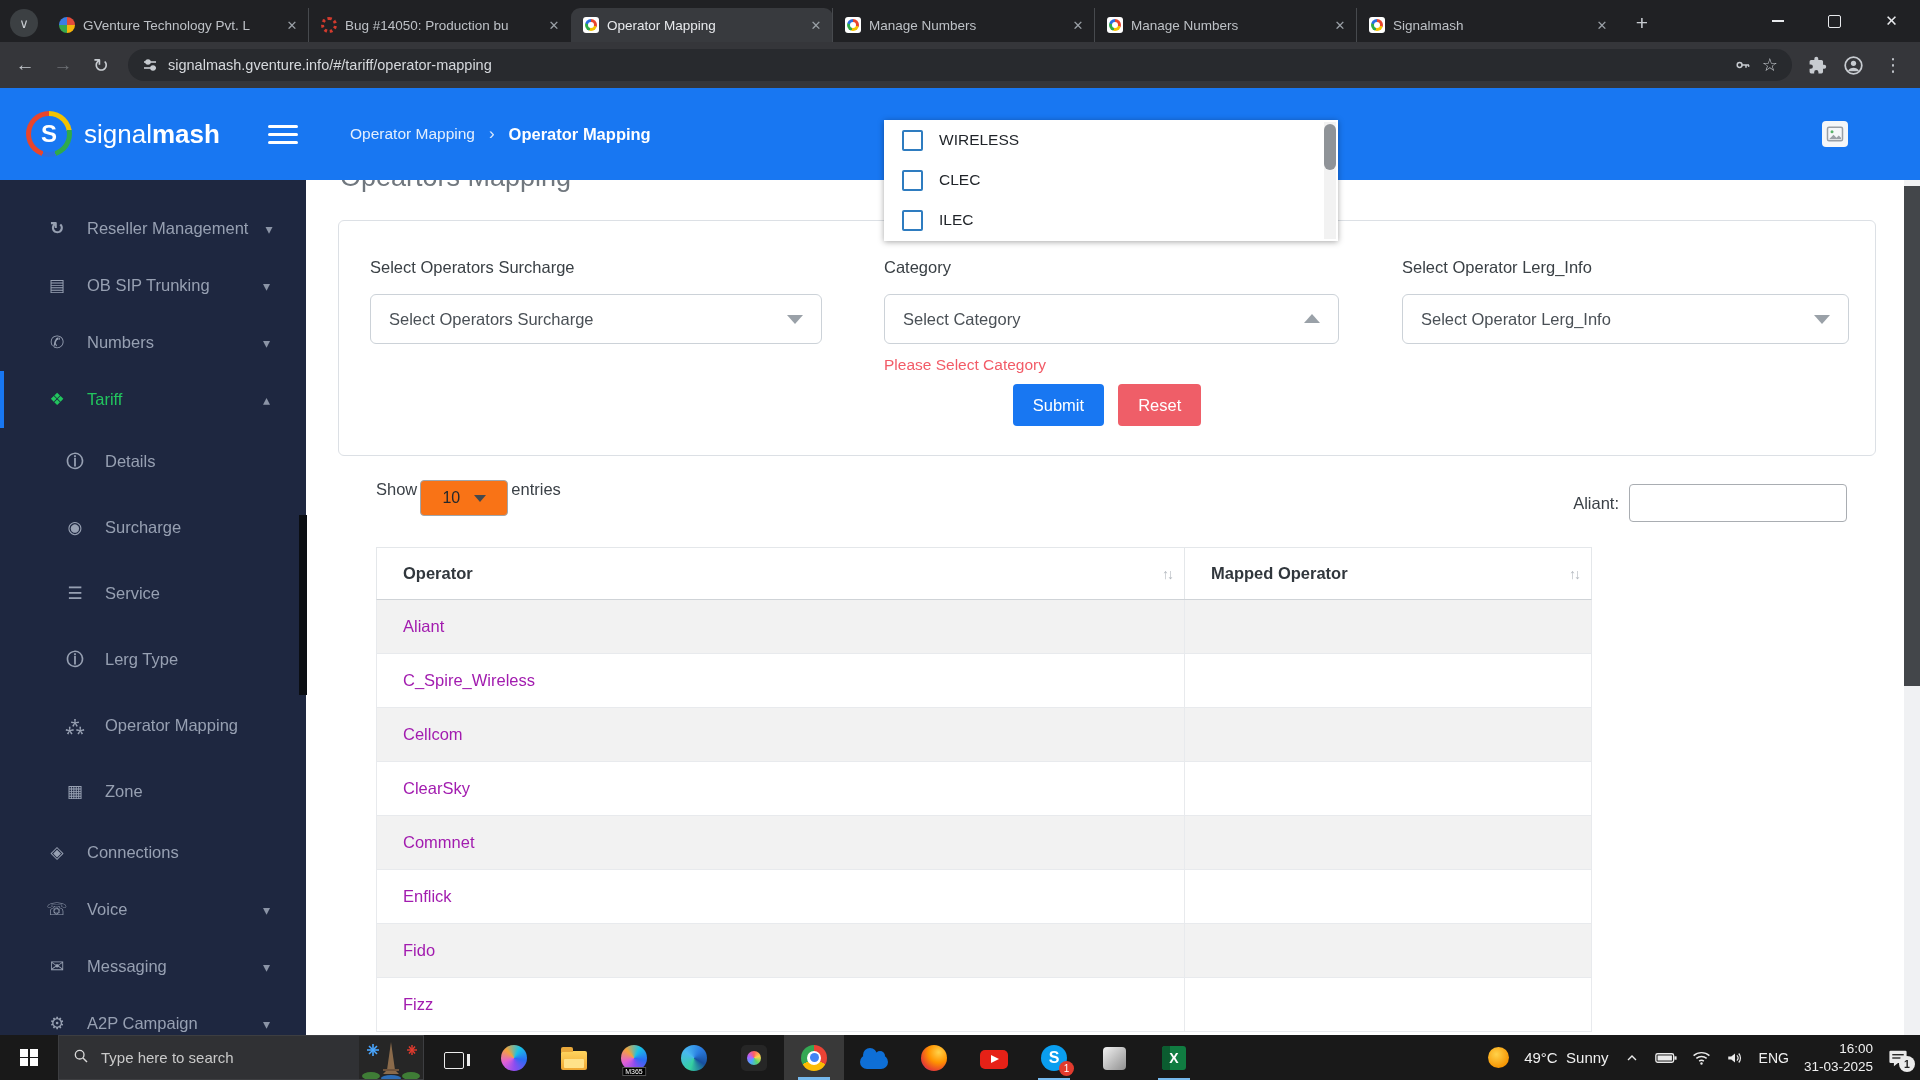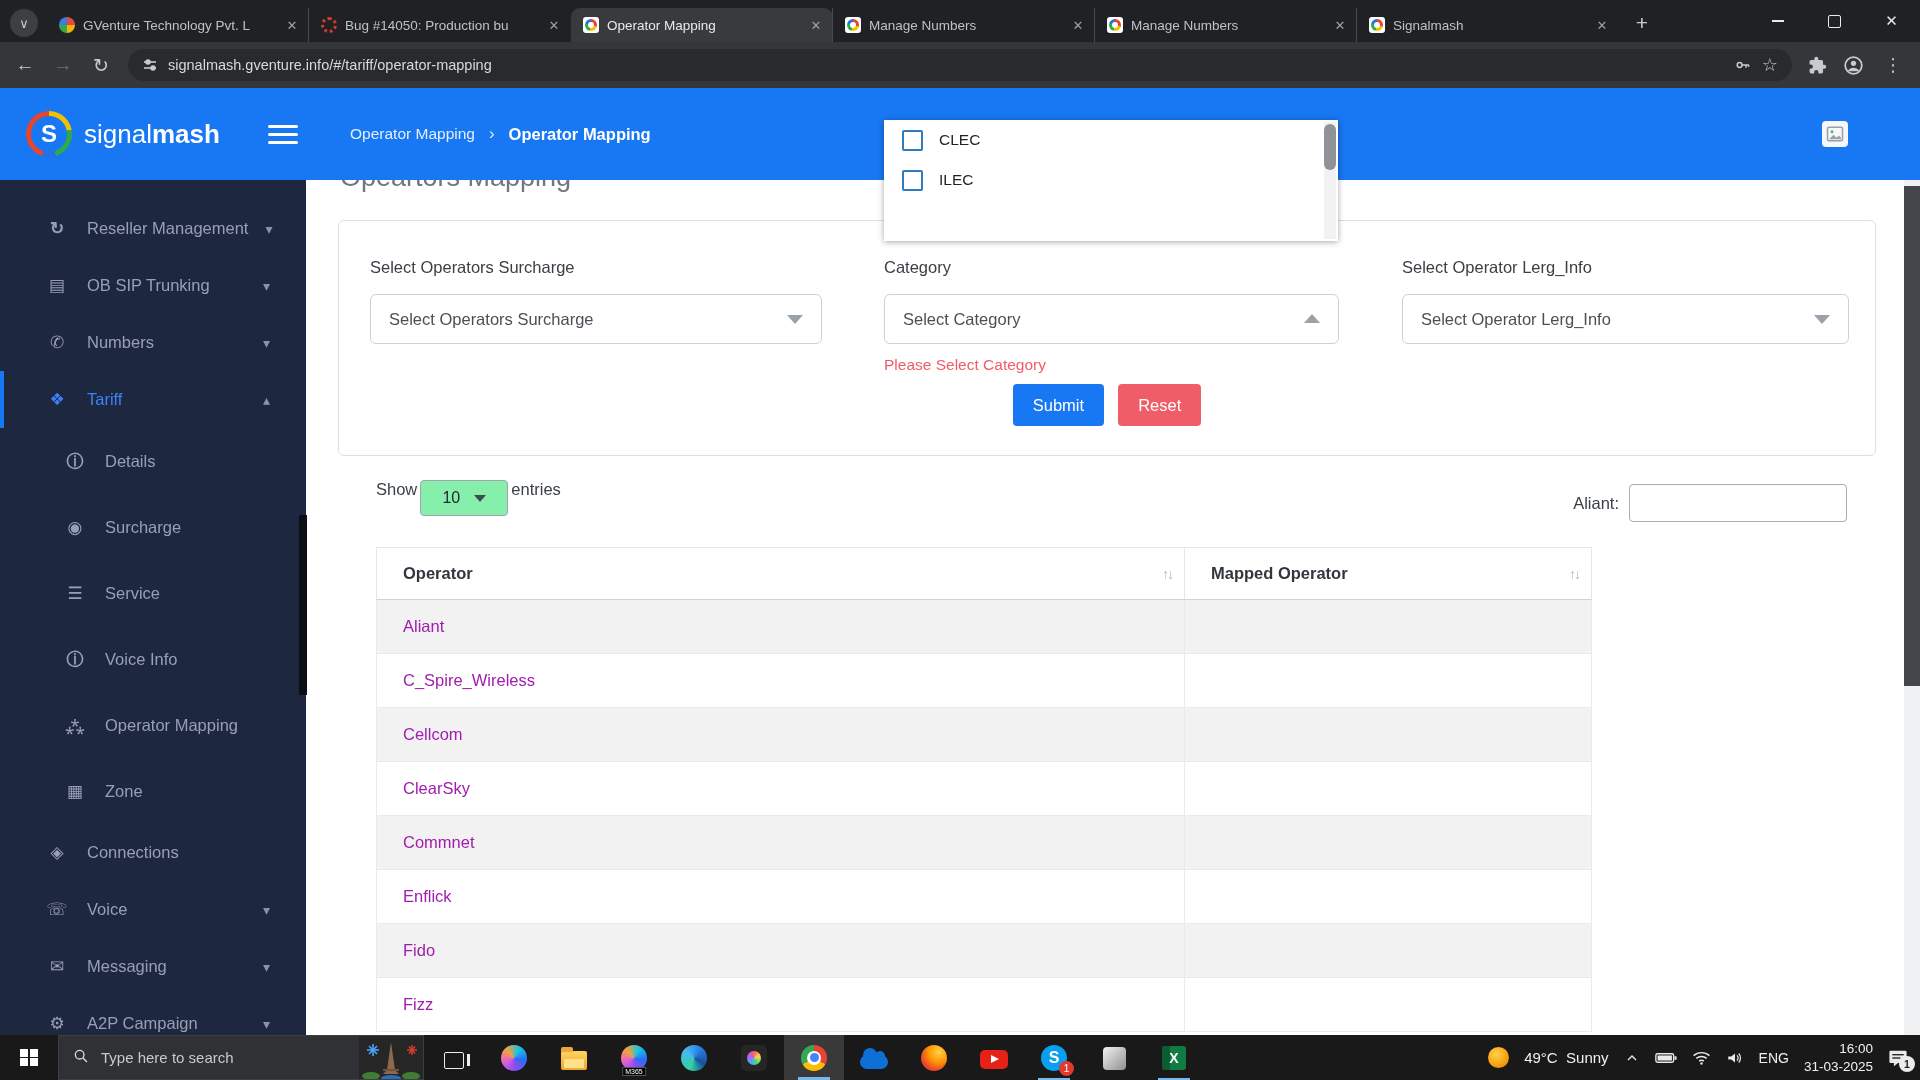--- a/index.html
+++ b/index.html
@@ -56,21 +56,21 @@
   .breadcrumb{display:flex;align-items:center;gap:14px;margin-left:44px;color:#fff}
   .crumb1{font-size:15.5px;opacity:.88}
   .crumb-sep{font-size:17px;opacity:.85}
   .crumb2{font-size:16.5px;font-weight:700}
   .avatar{margin-left:auto;margin-right:72px;width:26px;height:26px;background:#f5f7f9;border-radius:4px;display:flex;align-items:center;justify-content:center}
 
   
   .sidebar{position:absolute;left:0;top:180px;width:306px;bottom:45px;background:#1e2740;padding-top:20px;overflow:hidden;z-index:5}
   .side-item{display:flex;align-items:center;gap:17px;height:57px;padding:0 36px 0 44px;color:#97a0b2;font-size:16.5px}
   .side-item.sub{height:66px;padding-left:62px}
-  .side-item.active{color:#3b82f6;box-shadow:inset 4px 0 0 #1877f2}
+  .side-item.active{color:#22c55e;box-shadow:inset 4px 0 0 #1877f2}
   .s-icon{width:26px;text-align:center;font-size:17px;flex:none}
   [data-glyph="database-icon"]::before{content:"▤"}
   [data-glyph="refresh-icon"]::before{content:"↻";font-weight:bold}
   [data-glyph="phone-incoming-icon"]::before{content:"✆"}
   [data-glyph="ticket-icon"]::before{content:"❖"}
   [data-glyph="info-icon"]::before{content:"ⓘ";font-weight:bold}
   [data-glyph="coins-icon"]::before{content:"◉"}
   [data-glyph="sliders-icon"]::before{content:"☰"}
   [data-glyph="sitemap-icon"]::before{content:"⁂"}
   [data-glyph="map-icon"]::before{content:"▦"}
@@ -95,21 +95,21 @@
   .caret{position:absolute;right:18px;top:50%;margin-top:-4px;width:0;height:0;border-left:8px solid transparent;border-right:8px solid transparent}
   .caret[data-chev="down"]{border-top:9px solid #9aa1a8}
   .caret[data-chev="up"]{border-bottom:9px solid #9aa1a8;margin-top:-5px}
   .f-error{position:absolute;top:176px;left:578px;font-size:15.5px;color:#f25b67}
   .btn-row{position:absolute;left:32px;top:204px;width:1538px;display:flex;justify-content:center;gap:14px}
   .btn{height:42px;border:none;border-radius:4px;color:#fff;font-size:16.5px;padding:0 20px;font-family:inherit}
   .btn-submit{background:#1877f2}
   .btn-reset{background:#ef5e68}
 
   .show-row{position:absolute;left:70px;top:300px;display:flex;align-items:flex-start;gap:3px;font-size:16.5px;color:#3b4147}
-  .size-select{width:88px;height:36px;border:1px solid #a0a6ac;border-radius:4px;display:flex;align-items:center;justify-content:center;gap:14px;font-size:16px;color:#24282c;background:#86efac}
+  .size-select{width:88px;height:36px;border:1px solid #a0a6ac;border-radius:4px;display:flex;align-items:center;justify-content:center;gap:14px;font-size:16px;color:#24282c;background:#f97316}
   .size-caret{width:0;height:0;border-left:6px solid transparent;border-right:6px solid transparent;border-top:7px solid #45494e}
   .search-row{position:absolute;right:73px;top:304px;display:flex;align-items:center;gap:10px;font-size:16.5px;color:#3b4147}
   .search-input{width:218px;height:38px;border:1px solid #a9adb2;border-radius:4px;font-size:16px;padding:0 10px;font-family:inherit}
 
   .dtable{position:absolute;left:70px;top:367px;width:1216px}
   .thead{display:flex;height:53px;align-items:center;border:1px solid #e4e7ea;border-bottom:1px solid #cfd3d7;font-weight:700;font-size:16.5px;color:#31373d;background:#fff}
   .th{display:flex;align-items:center;height:100%;padding-left:26px}
   .th1{width:807px}
   .th2{flex:1;border-left:1px solid #e4e7ea}
   .sort{margin-left:auto;margin-right:12px;color:#b4b9bf;font-size:14px;font-weight:400;letter-spacing:-2px}
@@ -337,21 +337,21 @@
     </div>
 
     <div class="side-item sub">
       <span class="s-icon" data-glyph="sliders-icon"></span>
       <span class="s-label">Service</span>
       <span class="s-chev"></span>
     </div>
 
     <div class="side-item sub">
       <span class="s-icon" data-glyph="info-icon"></span>
-      <span class="s-label">Voice Info</span>
+      <span class="s-label">Lerg Type</span>
       <span class="s-chev"></span>
     </div>
 
     <div class="side-item sub">
       <span class="s-icon" data-glyph="sitemap-icon"></span>
       <span class="s-label">Operator Mapping</span>
       <span class="s-chev"></span>
     </div>
 
     <div class="side-item sub">
@@ -484,20 +484,24 @@
       </div>
   </div>
 </div>
 
 <div class="page-scroll">
   <div class="page-thumb"></div>
 </div>
 
 <div class="dropdown">
 
+    <label class="dd-row">
+      <span class="dd-check"></span>
+      <span class="dd-label">WIRELESS</span>
+    </label>
 
     <label class="dd-row">
       <span class="dd-check"></span>
       <span class="dd-label">CLEC</span>
     </label>
 
     <label class="dd-row">
       <span class="dd-check"></span>
       <span class="dd-label">ILEC</span>
     </label>

